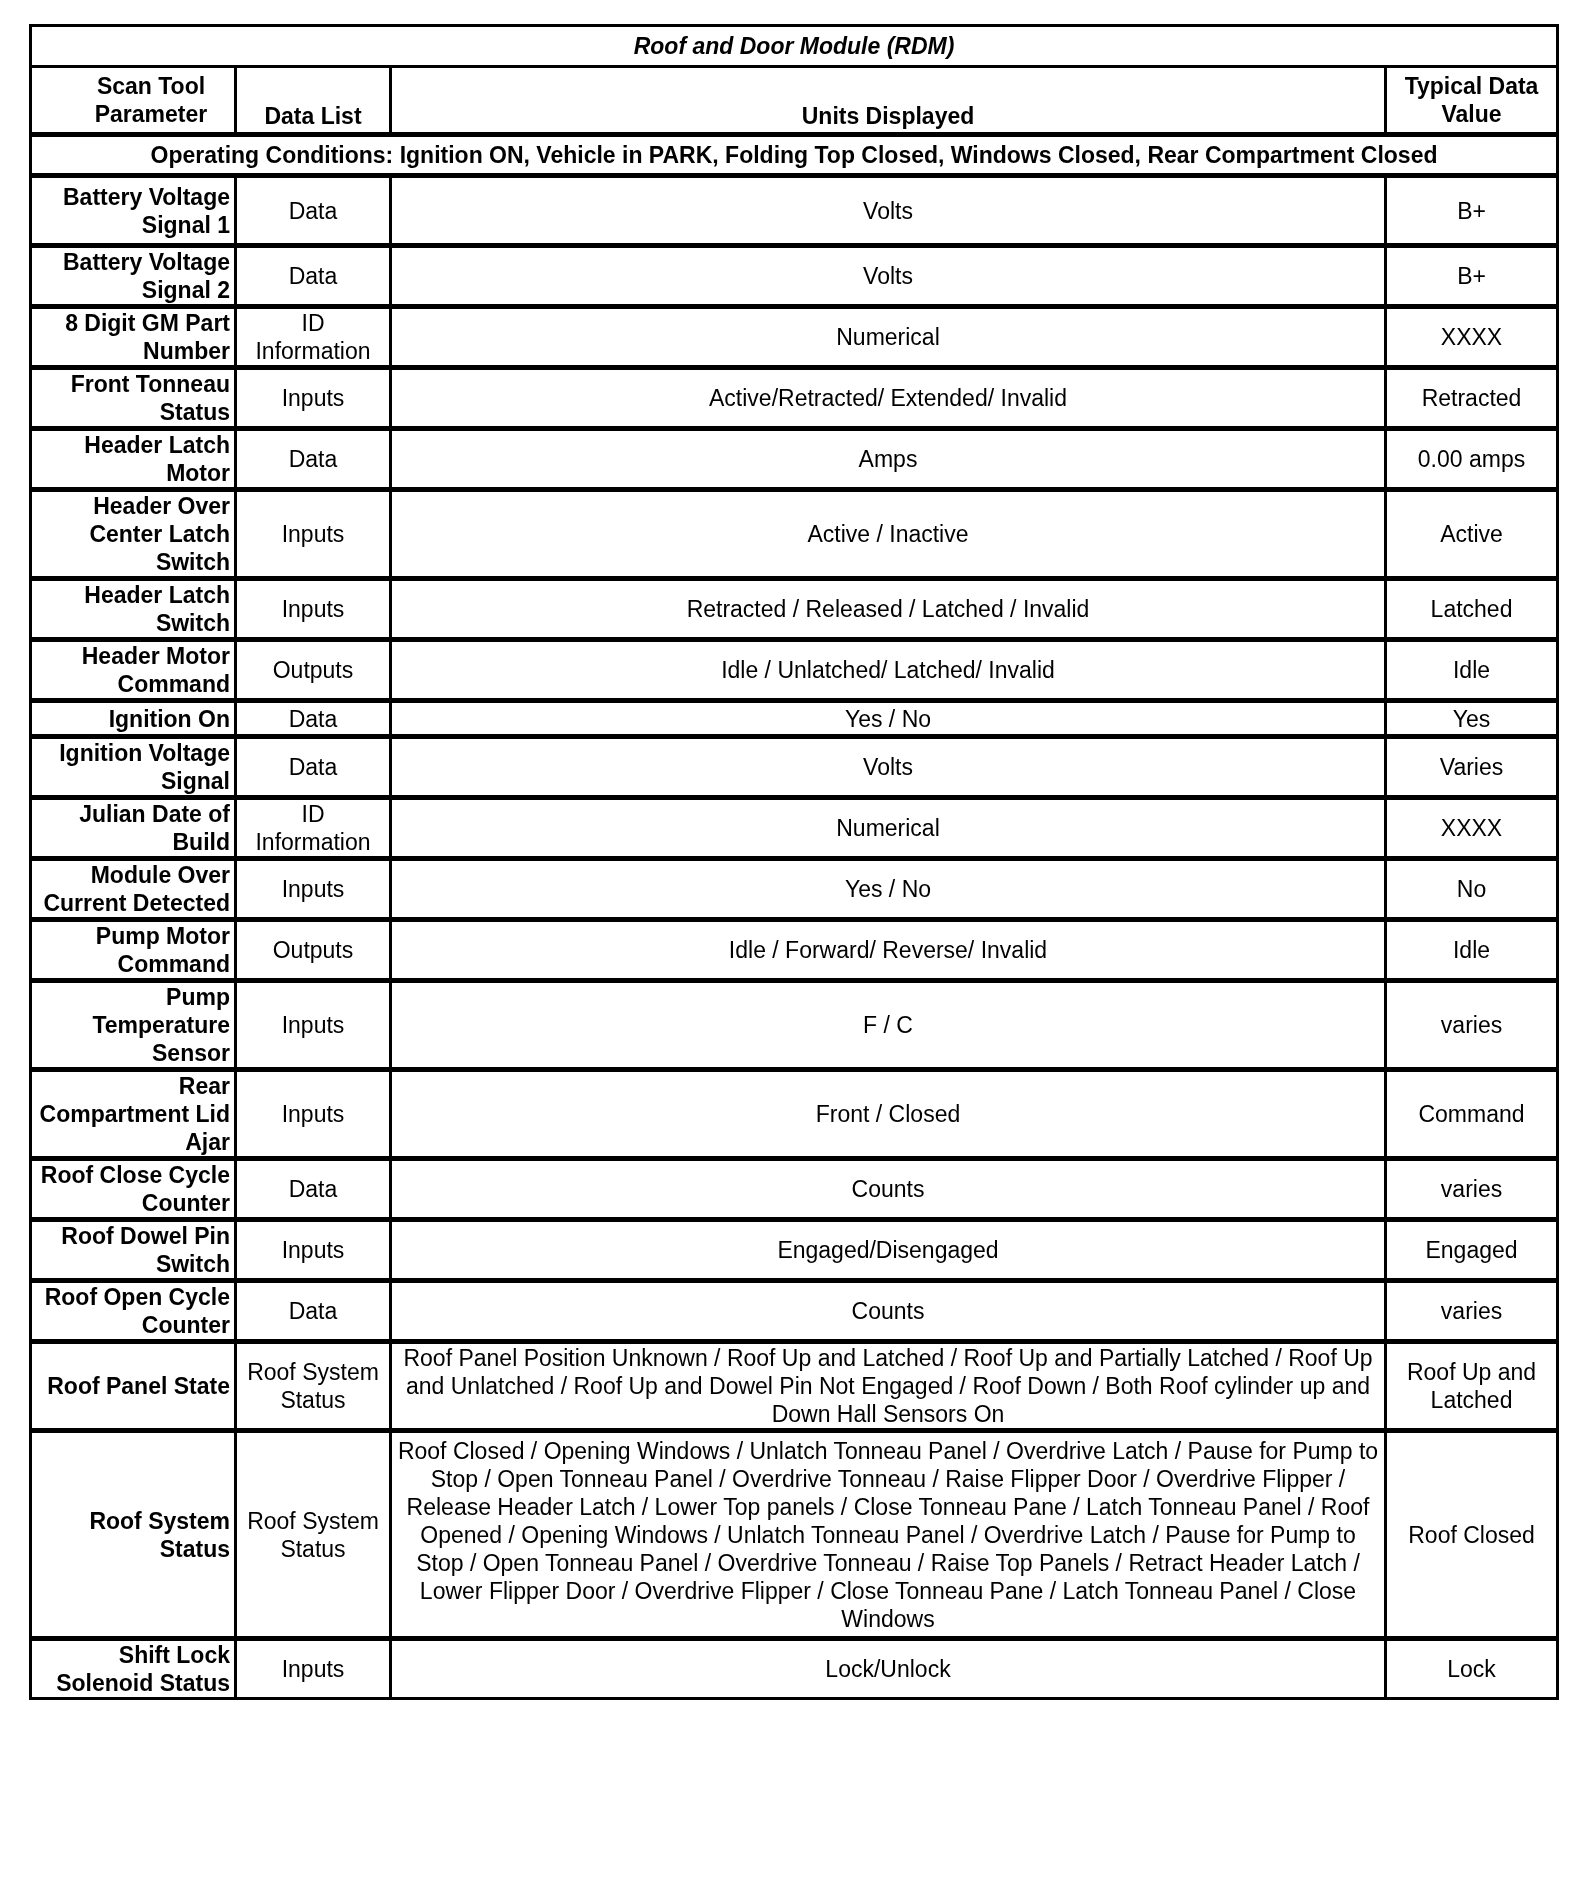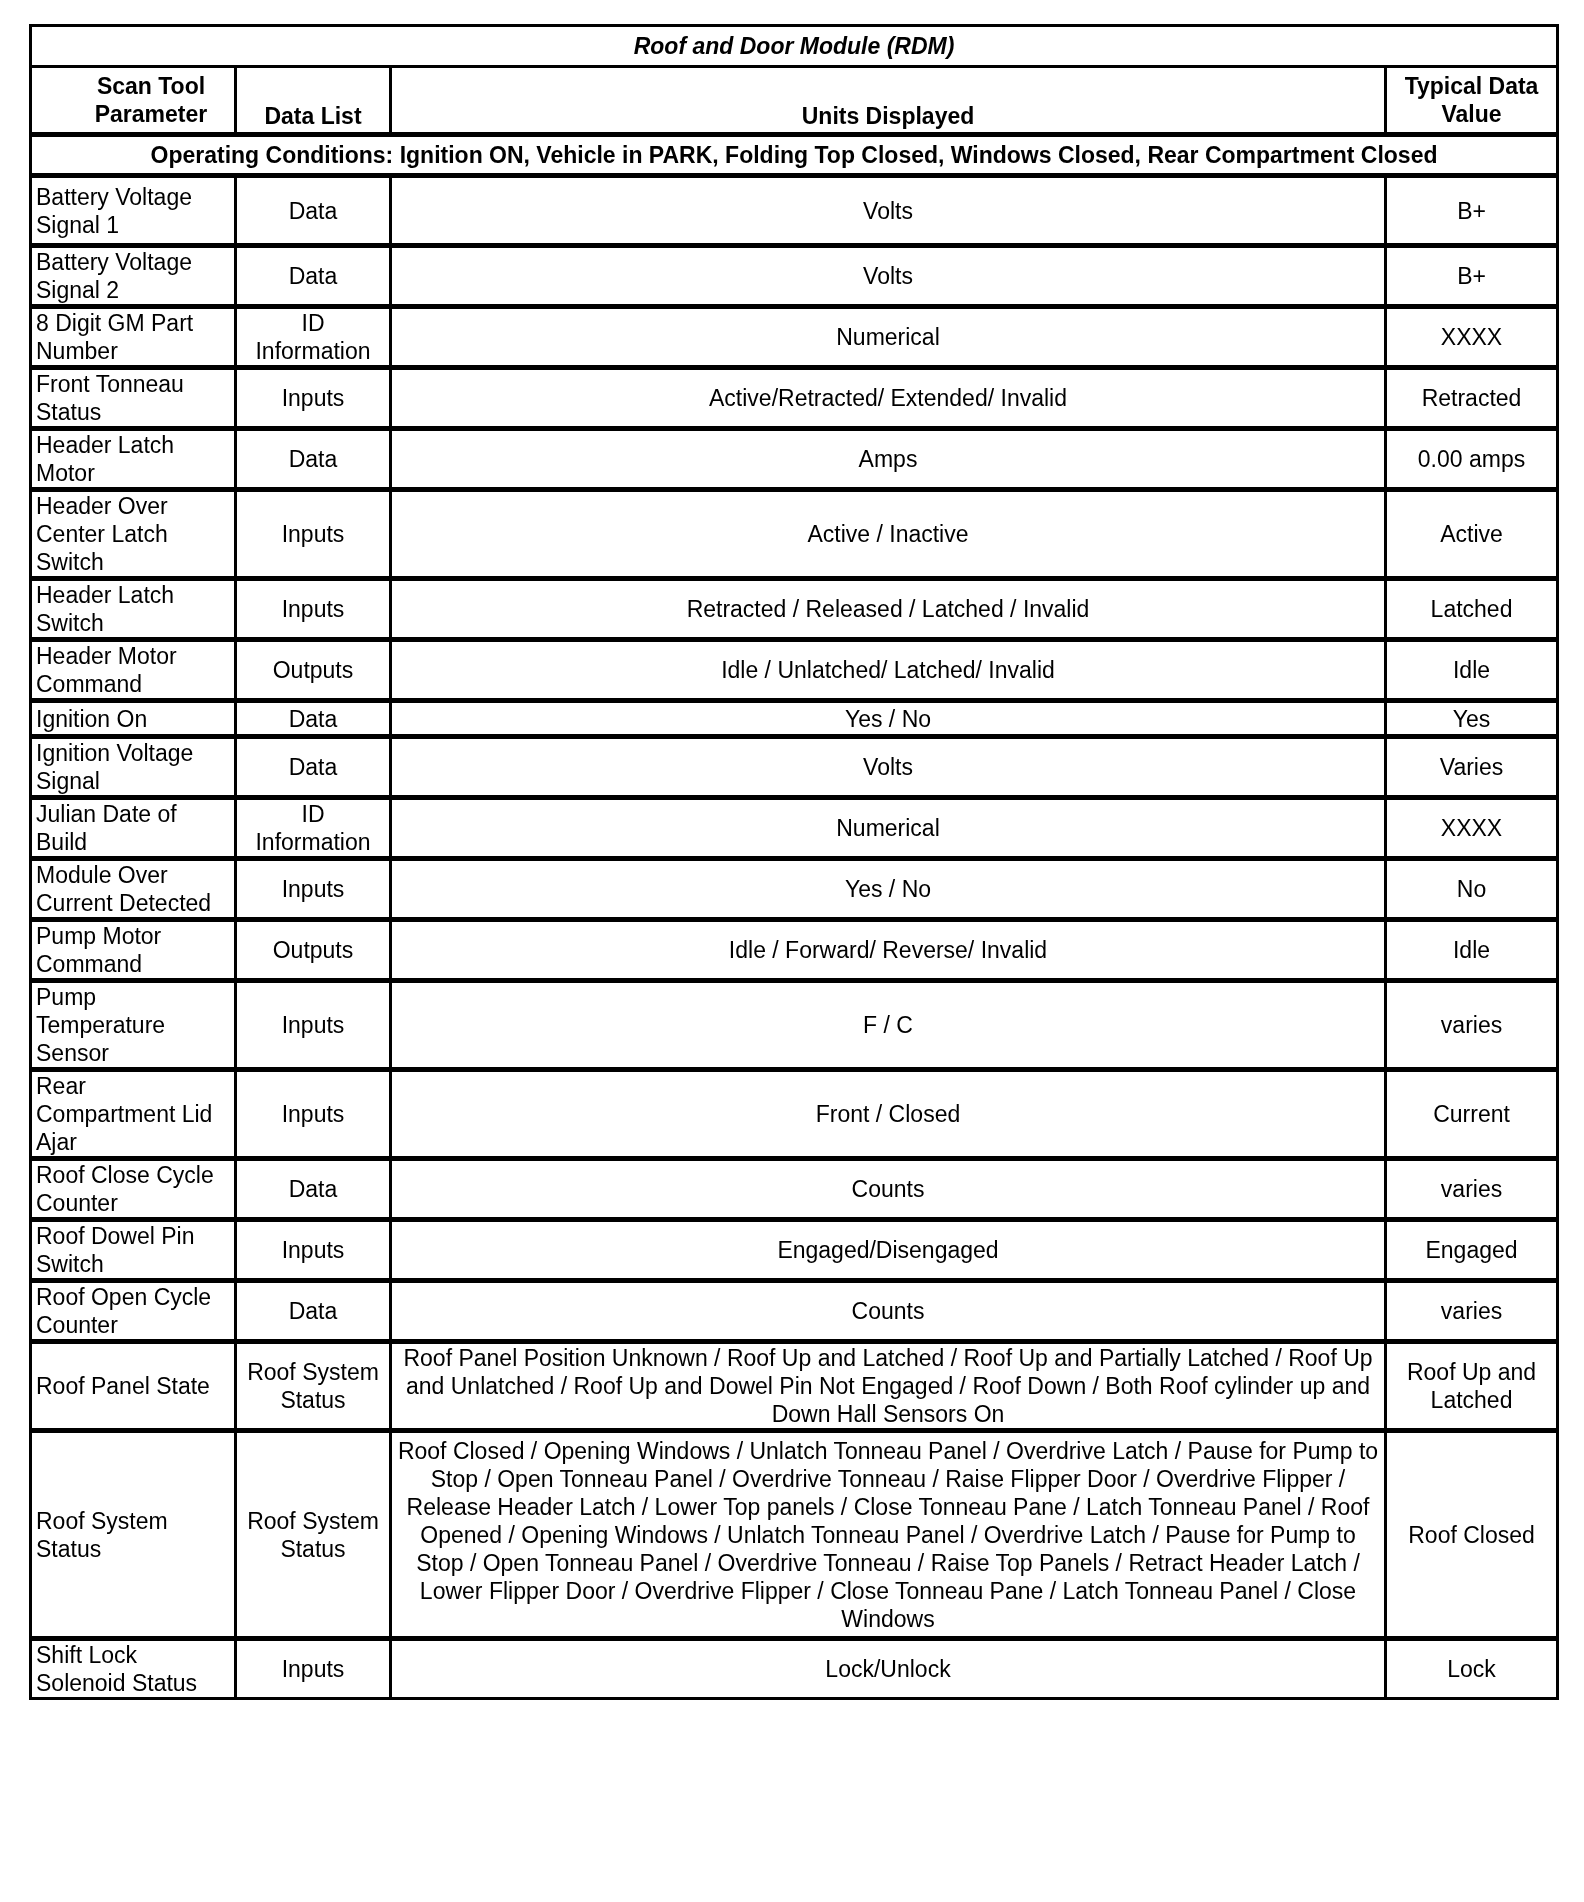--- a/index.html
+++ b/index.html
@@ -12,21 +12,21 @@
   table.rdm td, table.rdm th {
     border:3px solid #000; padding:0 4px; vertical-align:middle;
   }
   table.rdm tr.thick td { border-top-width:5px; }
   .title { font-weight:bold; text-align:center; height:38px;font-style:italic; }
   .hdr th { font-weight:bold; height:62px; }
   .hdr th.c1 { text-align:center;padding-left:40px; }
   .hdr th.c2, .hdr th.c3 { vertical-align:bottom; text-align:center; padding-bottom:2px; }
   .hdr th.c4 { text-align:center; }
   .cond { font-weight:bold; text-align:center; height:36px; }
-  td.param { text-align:left; }
+  td.param { text-align:right;font-weight:bold; }
   td.list, td.units, td.typical { text-align:center; }
   col.c1 { width:205px; } col.c2 { width:155px; } col.c3 { width:995px; } col.c4 { width:172px; }
 </style>
 </head>
 <body>
 
 <table class="rdm">
   <colgroup>
       <col class="c1">
       <col class="c2">
@@ -129,21 +129,21 @@
       <tr class="thick" style="height: 80px;">
         <td class="param">Pump Temperature Sensor</td>
         <td class="list">Inputs</td>
         <td class="units">F / C</td>
         <td class="typical">varies</td>
       </tr>
       <tr class="thick" style="height: 80px;">
         <td class="param">Rear Compartment Lid Ajar</td>
         <td class="list">Inputs</td>
         <td class="units">Front / Closed</td>
-        <td class="typical">Current</td>
+        <td class="typical">Command</td>
       </tr>
       <tr class="thick" style="height: 58px;">
         <td class="param">Roof Close Cycle Counter</td>
         <td class="list">Data</td>
         <td class="units">Counts</td>
         <td class="typical">varies</td>
       </tr>
       <tr class="thick" style="height: 58px;">
         <td class="param">Roof Dowel Pin Switch</td>
         <td class="list">Inputs</td>

